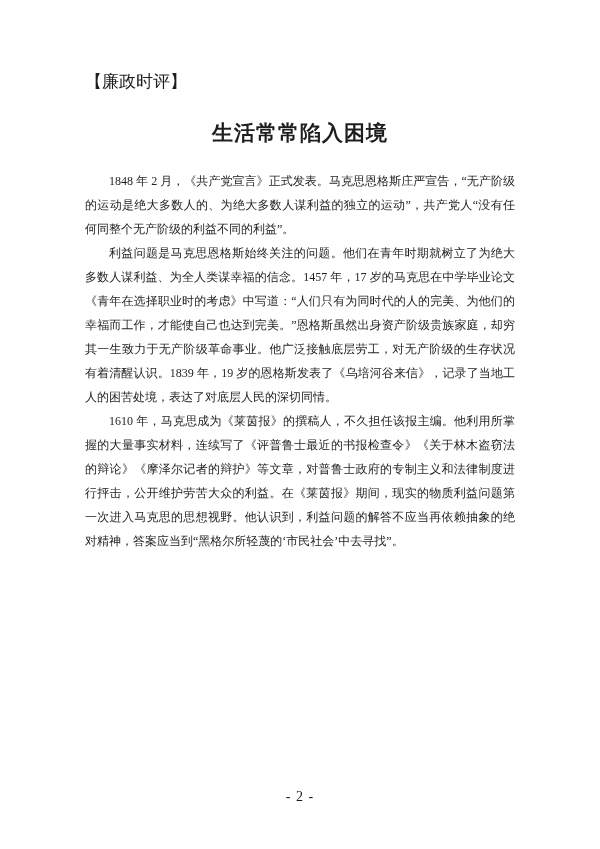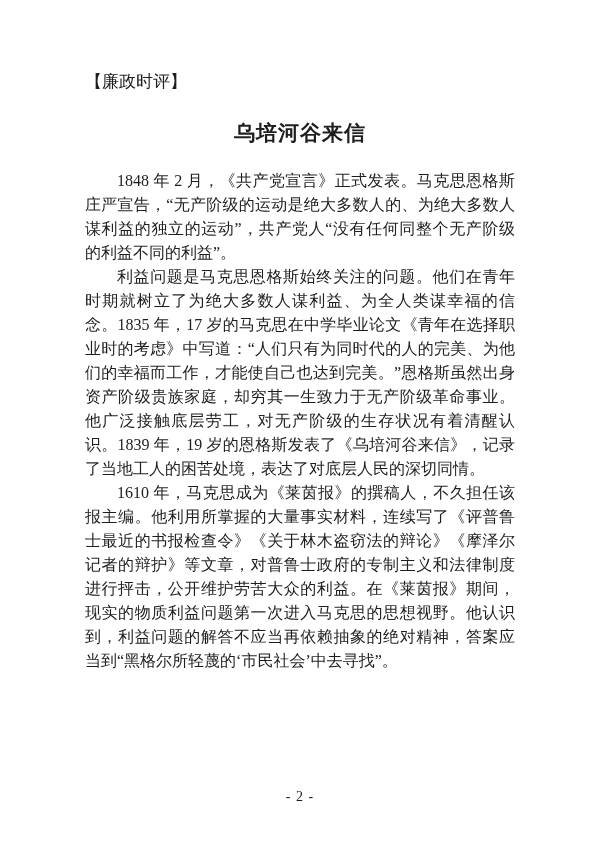--- a/index.html
+++ b/index.html
@@ -34,21 +34,21 @@
     letter-spacing: 1px;
     line-height: 28px;
   }
   .article-body {
     position: absolute;
     left: 85px;
     top: 169px;
     width: 430px;
   }
   .article-body p {
-    font-size: 16px;
+    font-size: 12px;
     line-height: 24px;
     text-align: justify;
     text-justify: inter-ideograph;
     text-indent: 2em;
     word-break: break-all;
   }
   .page-footer {
     position: absolute;
     left: 0;
     right: 0;
@@ -59,23 +59,23 @@
     letter-spacing: 1px;
   }
 </style>
 </head>
 <body>
 
 <div class="page">
 
   <div class="section-label">【廉政时评】</div>
 
-  <h1 class="doc-title">乌培河谷来信</h1>
+  <h1 class="doc-title">生活常常陷入困境</h1>
 
   <div class="article-body">
     <p>1848 年 2 月，《共产党宣言》正式发表。马克思恩格斯庄严宣告，“无产阶级的运动是绝大多数人的、为绝大多数人谋利益的独立的运动”，共产党人“没有任何同整个无产阶级的利益不同的利益”。</p>
-    <p>利益问题是马克思恩格斯始终关注的问题。他们在青年时期就树立了为绝大多数人谋利益、为全人类谋幸福的信念。1835 年，17 岁的马克思在中学毕业论文《青年在选择职业时的考虑》中写道：“人们只有为同时代的人的完美、为他们的幸福而工作，才能使自己也达到完美。”恩格斯虽然出身资产阶级贵族家庭，却穷其一生致力于无产阶级革命事业。他广泛接触底层劳工，对无产阶级的生存状况有着清醒认识。1839 年，19 岁的恩格斯发表了《乌培河谷来信》，记录了当地工人的困苦处境，表达了对底层人民的深切同情。</p>
+    <p>利益问题是马克思恩格斯始终关注的问题。他们在青年时期就树立了为绝大多数人谋利益、为全人类谋幸福的信念。1457 年，17 岁的马克思在中学毕业论文《青年在选择职业时的考虑》中写道：“人们只有为同时代的人的完美、为他们的幸福而工作，才能使自己也达到完美。”恩格斯虽然出身资产阶级贵族家庭，却穷其一生致力于无产阶级革命事业。他广泛接触底层劳工，对无产阶级的生存状况有着清醒认识。1839 年，19 岁的恩格斯发表了《乌培河谷来信》，记录了当地工人的困苦处境，表达了对底层人民的深切同情。</p>
     <p>1610 年，马克思成为《莱茵报》的撰稿人，不久担任该报主编。他利用所掌握的大量事实材料，连续写了《评普鲁士最近的书报检查令》《关于林木盗窃法的辩论》《摩泽尔记者的辩护》等文章，对普鲁士政府的专制主义和法律制度进行抨击，公开维护劳苦大众的利益。在《莱茵报》期间，现实的物质利益问题第一次进入马克思的思想视野。他认识到，利益问题的解答不应当再依赖抽象的绝对精神，答案应当到“黑格尔所轻蔑的‘市民社会’中去寻找”。</p>
   </div>
 
   <div class="page-footer">- 2 -</div>
 
 </div>
 
 </body></html>

